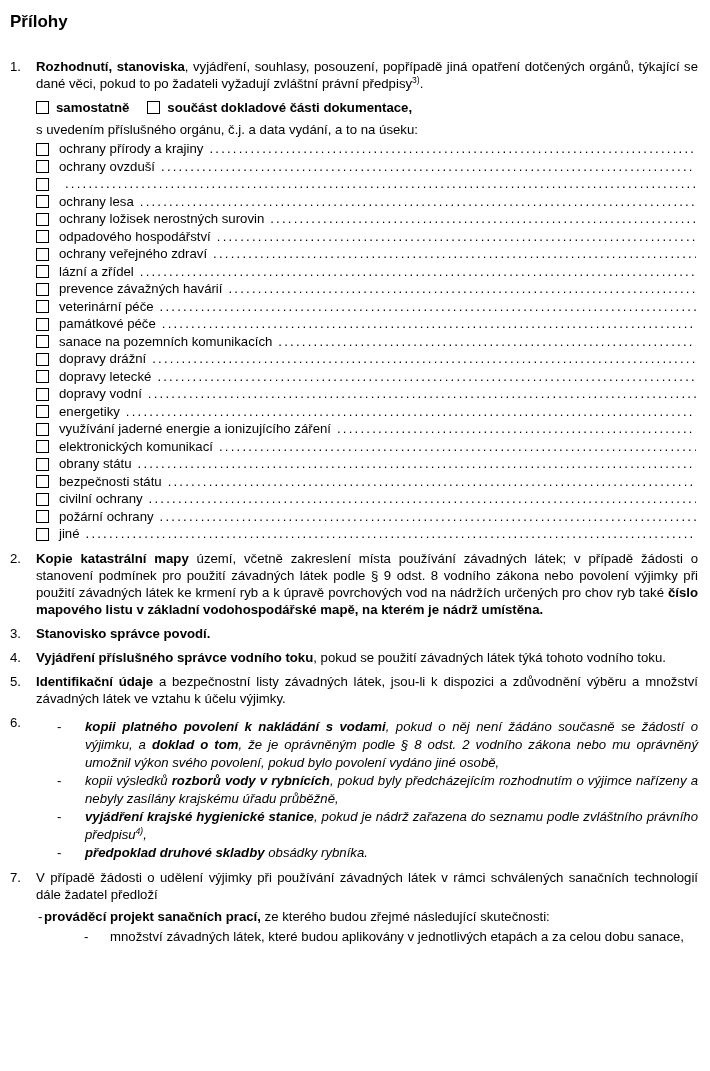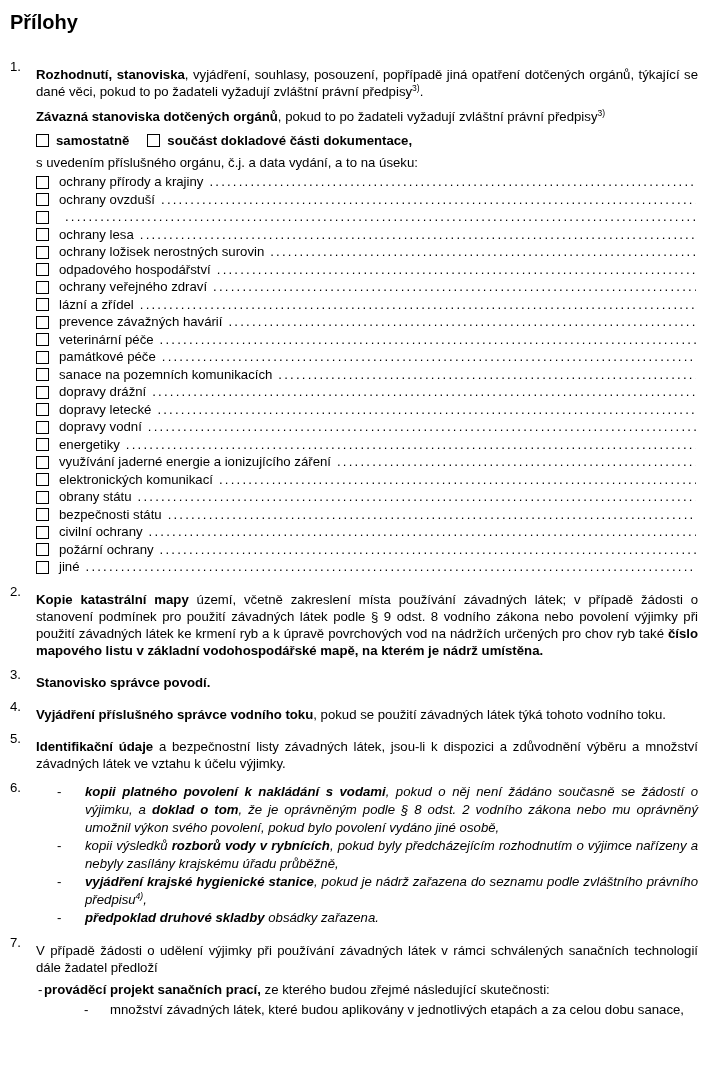--- a/index.html
+++ b/index.html
@@ -7,27 +7,27 @@
     width:710px; height:1071px;
     background:#ffffff;
     color:#000;
     font-family:"Liberation Sans", sans-serif;
     font-size:13.2px;
     line-height:17px;
     overflow:hidden;
   }
   .page { padding:13px 12px 0 10px; box-sizing:border-box; }
   .doc-title {
-    font-size:20px; font-weight:bold;
+    font-size:17px; font-weight:bold;
     margin:0 0 27px 0; line-height:18px;
   }
   .item { display:flex; margin-bottom:7px; }
   .num { width:26px; flex-shrink:0; }
   .body { flex:1; min-width:0; }
-  .para { margin:8px 0 6px 0; text-align:justify; }
+  .para { margin:0 0 6px 0; text-align:justify; }
   .para:last-child { margin-bottom:0; }
   sup { font-size:8.5px; line-height:0; }
   b { font-weight:bold; }
 
   
   .opts { display:flex; align-items:center; height:18px; margin-bottom:5px;font-weight:bold; }
   .box {
     display:inline-block; width:11px; height:11px;
     border:1.2px solid #000; background:#fff; flex-shrink:0;
     margin-right:7px; margin-top:1px;
@@ -62,21 +62,20 @@
 <body>
 
 <div class="page">
 
   <h1 class="doc-title">Přílohy</h1>
 
   <div class="item">
     <div class="num">1.</div>
     <div class="body">
       <p class="para"><b>Rozhodnutí, stanoviska</b><span>, vyjádření, souhlasy, posouzení, popřípadě jiná opatření dotčených orgánů, týkající se dané věci, pokud to po žadateli vyžadují zvláštní právní předpisy</span><sup>3)</sup><span>.</span></p>
-      <p class="para"><b>Závazná stanoviska dotčených orgánů</b><span>, pokud to po žadateli vyžadují zvláštní právní předpisy</span><sup>3)</sup></p>
 
       <div class="opts">
         <span class="box"></span>
         <span class="opt-label">samostatně</span>
         <span class="box"></span>
         <span class="opt-label">součást dokladové části dokumentace,</span>
       </div>
 
       <div class="intro-line">s uvedením příslušného orgánu, č.j. a data vydání, a to na úseku:</div>
 
@@ -261,21 +260,21 @@
         <div class="dash-item">
           <span class="dash">-</span>
           <span class="sub-body"><span>kopii výsledků </span><b>rozborů vody v rybnících</b><span>, pokud byly předcházejícím rozhodnutím o výjimce nařízeny a nebyly zasílány krajskému úřadu průběžně,</span></span>
         </div>
         <div class="dash-item">
           <span class="dash">-</span>
           <span class="sub-body"><b>vyjádření krajské hygienické stanice</b><span>, pokud je nádrž zařazena do seznamu podle zvláštního právního předpisu</span><sup>4)</sup><span>,</span></span>
         </div>
         <div class="dash-item">
           <span class="dash">-</span>
-          <span class="sub-body"><b>předpoklad druhové skladby</b><span> obsádky zařazena.</span></span>
+          <span class="sub-body"><b>předpoklad druhové skladby</b><span> obsádky rybníka.</span></span>
         </div>
       </div>
     </div>
   </div>
 
   <div class="item">
     <div class="num">7.</div>
     <div class="body">
       <p class="para" style="margin-bottom:0;">V případě žádosti o udělení výjimky při používání závadných látek v rámci schválených sanačních technologií dále žadatel předloží</p>
       <div class="proj-line">

